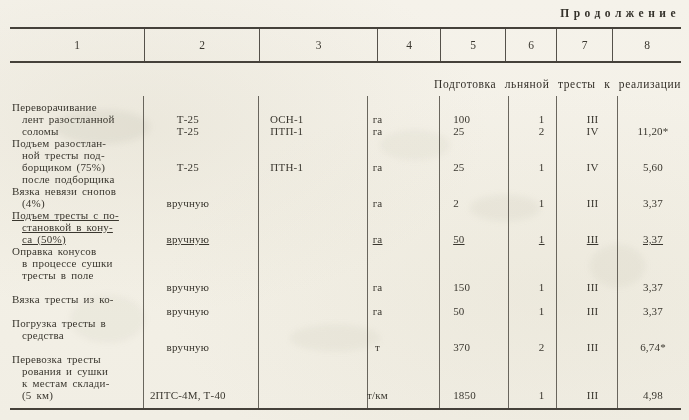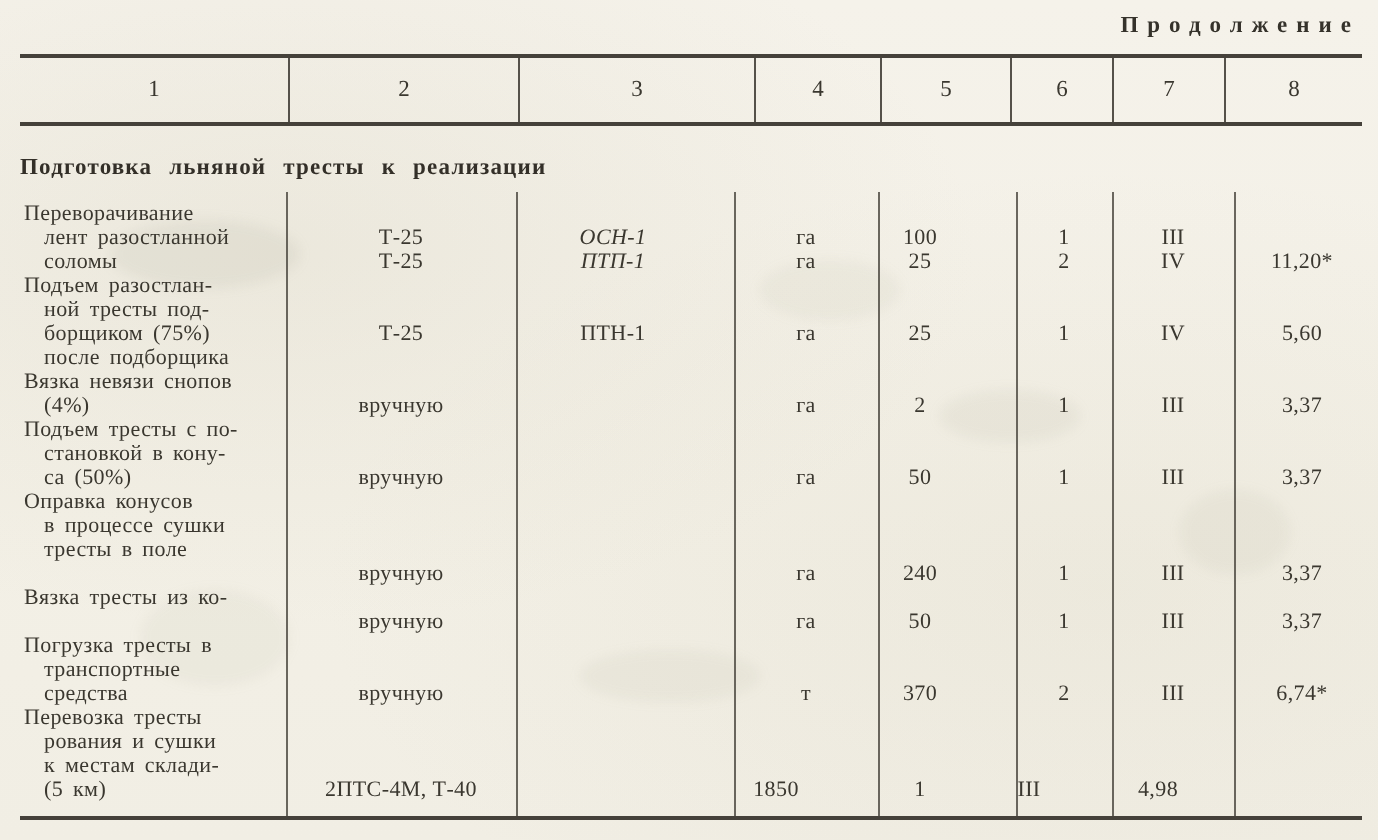--- a/index.html
+++ b/index.html
@@ -43,39 +43,39 @@
   .hcell{
     display:flex;align-items:center;justify-content:center;
     box-sizing:border-box;font-size:11.5px;color:#3a372f;
   }
   .hcell:not(:last-child){border-right:1px solid #55514a;}
   .h1{width:135px;}.h2{width:115px;}.h3{width:118px;}.h4{width:63px;}
   .h5{width:65px;}.h6{width:51px;}.h7{width:56px;}.h8{width:68px;}
 
   .title{
     position:absolute;left:10px;top:78px;width:671px;
-    text-align:left;font-size:11.5px;font-weight:bold;
+    text-align:right;font-size:11.5px;font-weight:normal;
     letter-spacing:0.6px;word-spacing:5px;color:#332f28;
   }
 
   .tbody{
     position:absolute;left:10px;top:96px;width:671px;height:312px;
   }
   .vline{
     position:absolute;top:0;bottom:0;width:1px;
     background:#514d45;opacity:0.85;
   }
   .rows{position:absolute;left:0;top:5px;right:0;}
   .row{display:flex;}
   .col{box-sizing:border-box;font-size:11px;line-height:12px;}
   .c1{width:133px;padding-left:2px;}
   .c2{width:115px;text-align:center;}
   .c3{width:109px;text-align:center;padding-right:12px;}
   .c4{width:72px;text-align:center;}
-  .c5{width:69px;text-align:center;padding-right:27px;}
+  .c5{width:69px;text-align:left;padding-right:27px;margin-left:42px;}
   .c6{width:48px;text-align:center;}
   .c7{width:61px;text-align:center;}
   .c8{width:64px;text-align:center;padding-left:4px;}
   .c1 .line{height:12px;white-space:nowrap;letter-spacing:0.2px;word-spacing:2px;}
   .c1 .line.cont{padding-left:10px;}
   .dline{height:12px;white-space:nowrap;letter-spacing:0.2px;}
 </style>
 </head>
 <body>
 
@@ -119,21 +119,21 @@
         <div class="row" style="height: 36px;">
           <div class="col c1">
             <div class="line">Переворачивание</div>
             <div class="line cont">лент разостланной</div>
             <div class="line cont">соломы</div>
           </div>
           <div class="col c2" style="padding-top: 12px;">
             <div class="dline">Т-25</div>
             <div class="dline">Т-25</div>
           </div>
-          <div class="col c3" style="padding-top: 12px; font-style: italic;">
+          <div class="col c3" style="padding-top: 12px;">
             <div class="dline">ОСН-1</div>
             <div class="dline">ПТП-1</div>
           </div>
           <div class="col c4" style="padding-top: 12px;">
             <div class="dline">га</div>
             <div class="dline">га</div>
           </div>
           <div class="col c5" style="padding-top: 12px;">
             <div class="dline">100</div>
             <div class="dline">25</div>
@@ -200,21 +200,21 @@
           <div class="col c6" style="padding-top: 24px;">
             <div class="dline">1</div>
           </div>
           <div class="col c7" style="padding-top: 24px;">
             <div class="dline">III</div>
           </div>
           <div class="col c8" style="padding-top: 24px;">
             <div class="dline">3,37</div>
           </div>
         </div>
-        <div class="row" style="height: 36px;">
+        <div class="row" style="height: 36px; text-decoration: underline;">
           <div class="col c1">
             <div class="line">Подъем тресты с по-</div>
             <div class="line cont">становкой в кону-</div>
             <div class="line cont">са (50%)</div>
           </div>
           <div class="col c2" style="padding-top: 24px;">
             <div class="dline">вручную</div>
           </div>
           <div class="col c3" style="padding-top: 24px;">
             <div class="dline"></div>
@@ -244,21 +244,21 @@
           <div class="col c2" style="padding-top: 36px;">
             <div class="dline">вручную</div>
           </div>
           <div class="col c3" style="padding-top: 36px;">
             <div class="dline"></div>
           </div>
           <div class="col c4" style="padding-top: 36px;">
             <div class="dline">га</div>
           </div>
           <div class="col c5" style="padding-top: 36px;">
-            <div class="dline">240</div>
+            <div class="dline">150</div>
           </div>
           <div class="col c6" style="padding-top: 36px;">
             <div class="dline">1</div>
           </div>
           <div class="col c7" style="padding-top: 36px;">
             <div class="dline">III</div>
           </div>
           <div class="col c8" style="padding-top: 36px;">
             <div class="dline">3,37</div>
           </div>
@@ -285,21 +285,20 @@
           <div class="col c7" style="padding-top: 12px;">
             <div class="dline">III</div>
           </div>
           <div class="col c8" style="padding-top: 12px;">
             <div class="dline">3,37</div>
           </div>
         </div>
         <div class="row" style="height: 36px;">
           <div class="col c1">
             <div class="line">Погрузка тресты в</div>
-            <div class="line cont">транспортные</div>
             <div class="line cont">средства</div>
           </div>
           <div class="col c2" style="padding-top: 24px;">
             <div class="dline">вручную</div>
           </div>
           <div class="col c3" style="padding-top: 24px;">
             <div class="dline"></div>
           </div>
           <div class="col c4" style="padding-top: 24px;">
             <div class="dline">т</div>
@@ -323,20 +322,23 @@
             <div class="line cont">рования и сушки</div>
             <div class="line cont">к местам склади-</div>
             <div class="line cont">(5 км)</div>
           </div>
           <div class="col c2" style="padding-top: 36px;">
             <div class="dline">2ПТС-4М, Т-40</div>
           </div>
           <div class="col c3" style="padding-top: 36px;">
             <div class="dline"></div>
           </div>
+          <div class="col c4" style="padding-top: 36px;">
+            <div class="dline">т/км</div>
+          </div>
           <div class="col c5" style="padding-top: 36px;">
             <div class="dline">1850</div>
           </div>
           <div class="col c6" style="padding-top: 36px;">
             <div class="dline">1</div>
           </div>
           <div class="col c7" style="padding-top: 36px;">
             <div class="dline">III</div>
           </div>
           <div class="col c8" style="padding-top: 36px;">

